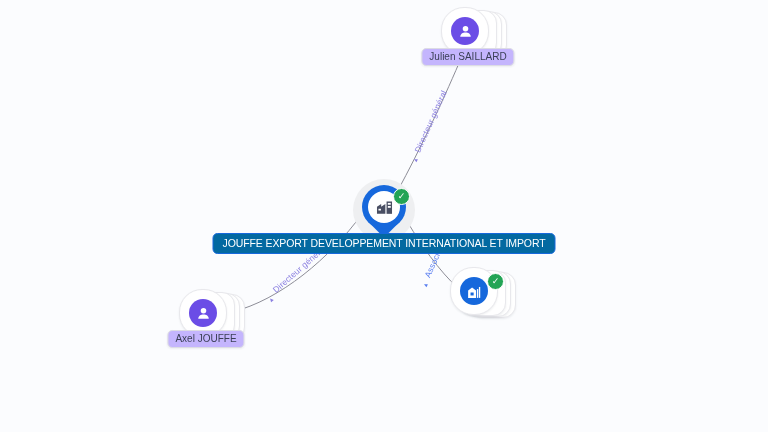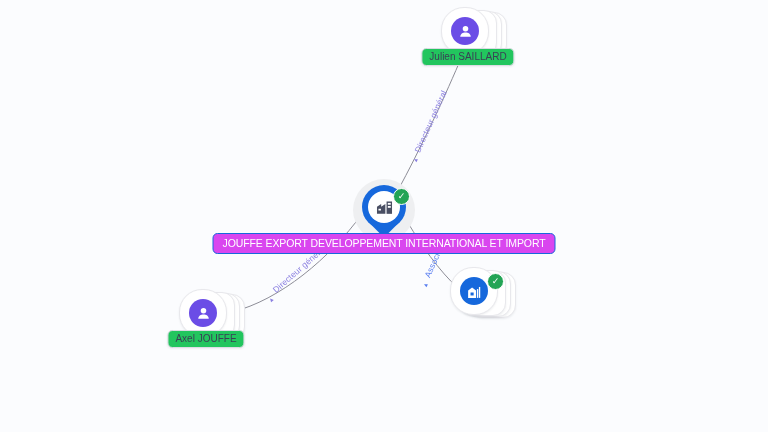--- a/index.html
+++ b/index.html
@@ -155,27 +155,27 @@
   .node-label {
     position: absolute;
     transform: translateX(-50%);
     white-space: nowrap;
     font-size: 10px;
     padding: 2px 7px 3px 7px;
     border-radius: 5px;
     font-family: "Liberation Sans", sans-serif;
   }
   .node-label.plain {
-    background: #22c55e;
+    background: #c4b5fd;
     border: 1px solid #dcdce4;
     color: #3a3f55;
     box-shadow: 0 1px 2px rgba(40,45,70,0.07);
   }
   .node-label.primary {
-    background: #d946ef;
+    background: #0369a1;
     color: #ffffff;
     border: 1px solid #1668dc;
     font-size: 10.5px;
     padding: 3px 9px 4px 9px;
     border-radius: 5px;
     letter-spacing: -0.1px;
   }
 </style>
 </head>
 <body style="background: rgb(251, 252, 254);">

